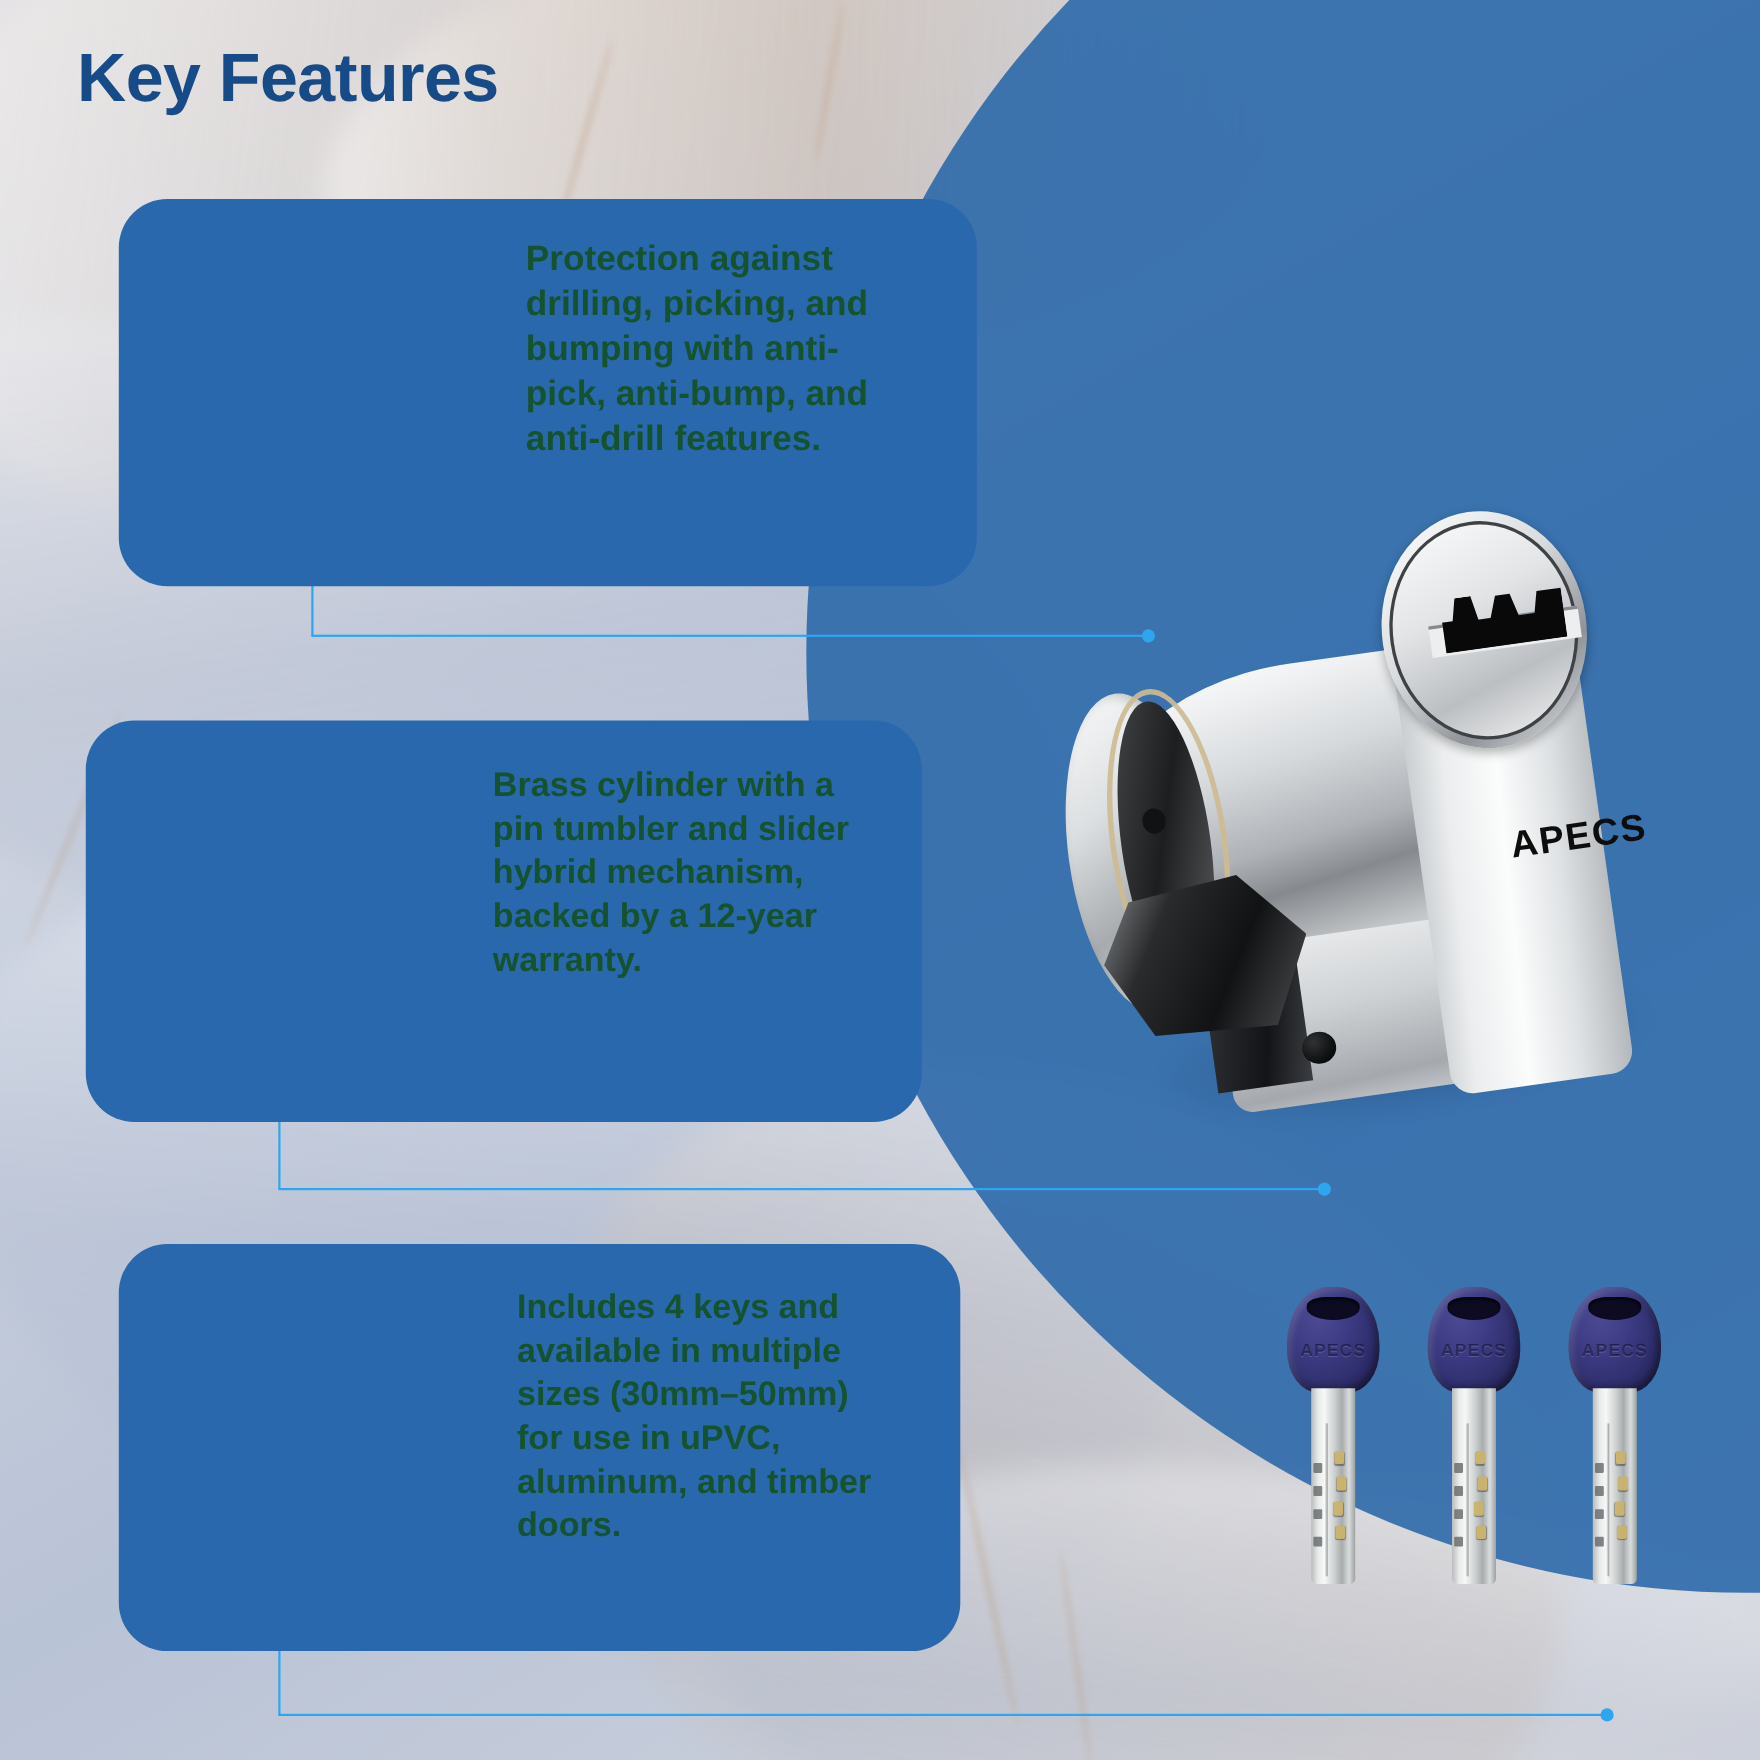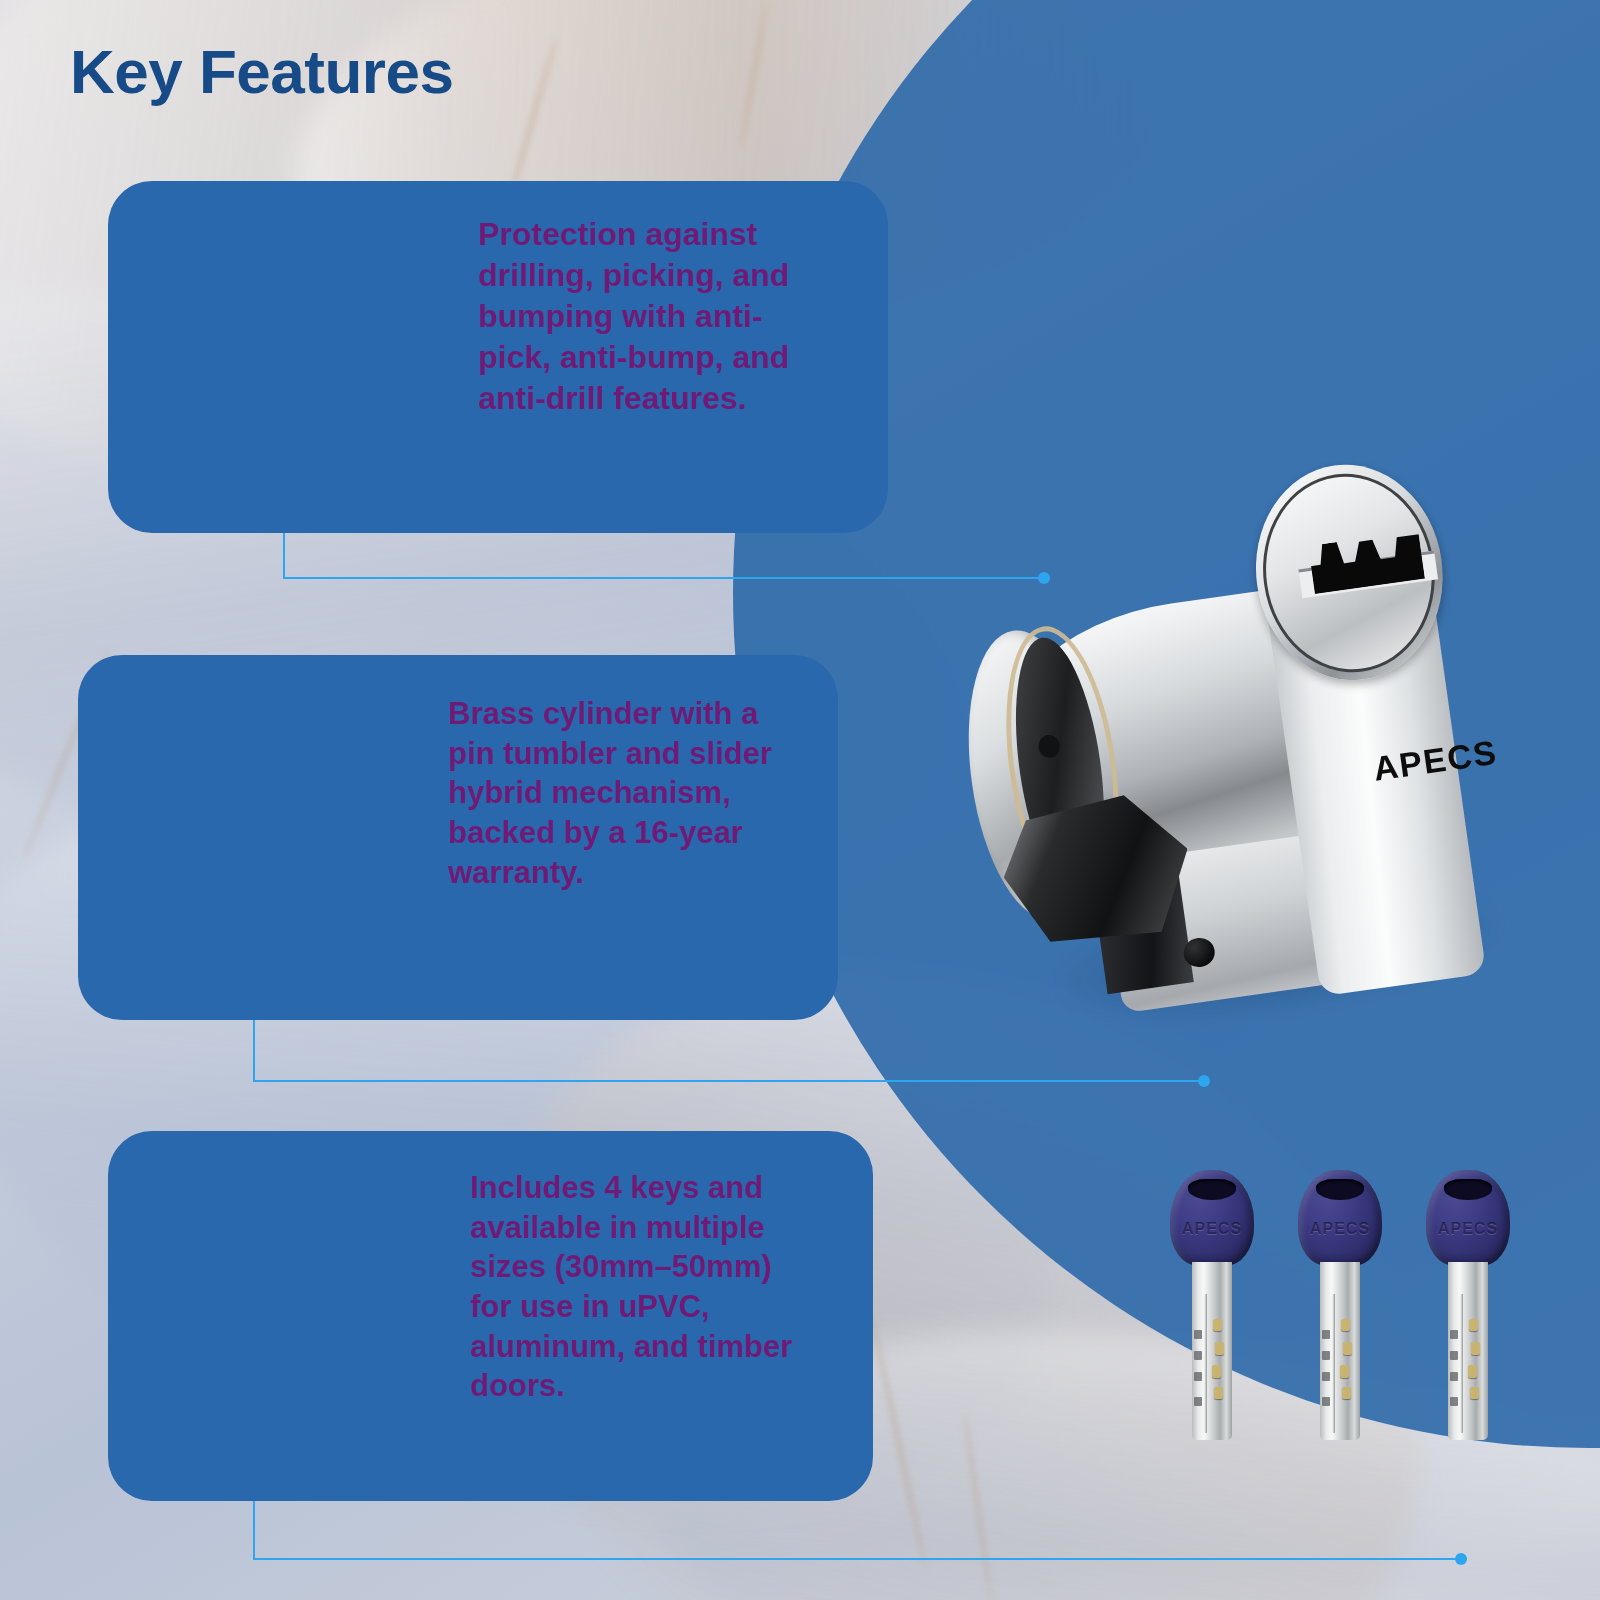--- a/index.html
+++ b/index.html
@@ -64,21 +64,21 @@
     border-radius:50%;
     overflow:hidden;
     background:#2a68ad;
   }
   #thumb1{ left:118px; top:203px; width:318px; height:318px; }
   #thumb2{ left:80px;  top:683px; width:332px; height:310px; }
   #thumb3{ left:122px; top:1165px; width:305px; height:305px; }
 
   .card-text{
     position:absolute; z-index:7;
-    color:#701a75;
+    color:#14532d;
     font-weight:bold;
     line-height:1.28;
   }
   #text1{ left:478px; top:214px;  width:350px; font-size:32px; }
   #text2{ left:448px; top:694px;  width:340px; font-size:31px; }
   #text3{ left:470px; top:1168px; width:350px; font-size:31px; }
 
   
   .conn{ position:absolute; z-index:4; background:#2ea6ef; }
   .conn-v{ width:2px; }
@@ -376,21 +376,21 @@
     <div class="lr-barrel"></div>
     <div class="lr-collar-rim"></div>
     <div class="lr-collar"></div>
     <div class="lr-hole"></div>
     <div class="lr-plate"></div>
     <div class="lr-tail"></div>
     <div class="lr-cam"></div>
     <div class="lr-pin"></div>
   </div>
 </div>
-<div class="card-text" id="text2">Brass cylinder with a pin tumbler and slider hybrid mechanism, backed by a 16-year warranty.</div>
+<div class="card-text" id="text2">Brass cylinder with a pin tumbler and slider hybrid mechanism, backed by a 12-year warranty.</div>
 
 <div class="card" id="card3"></div>
 <div class="thumb" id="thumb3">
   <div class="keyrow" style="--kgap:14px;">
 
     <div class="key" style="--kw:56px;">
       <div class="key-bow" style="--kbh:62px;">
         <div class="key-hole"></div>
         <div class="key-emboss" style="--kfs:11px;">APECS</div>
       </div>

